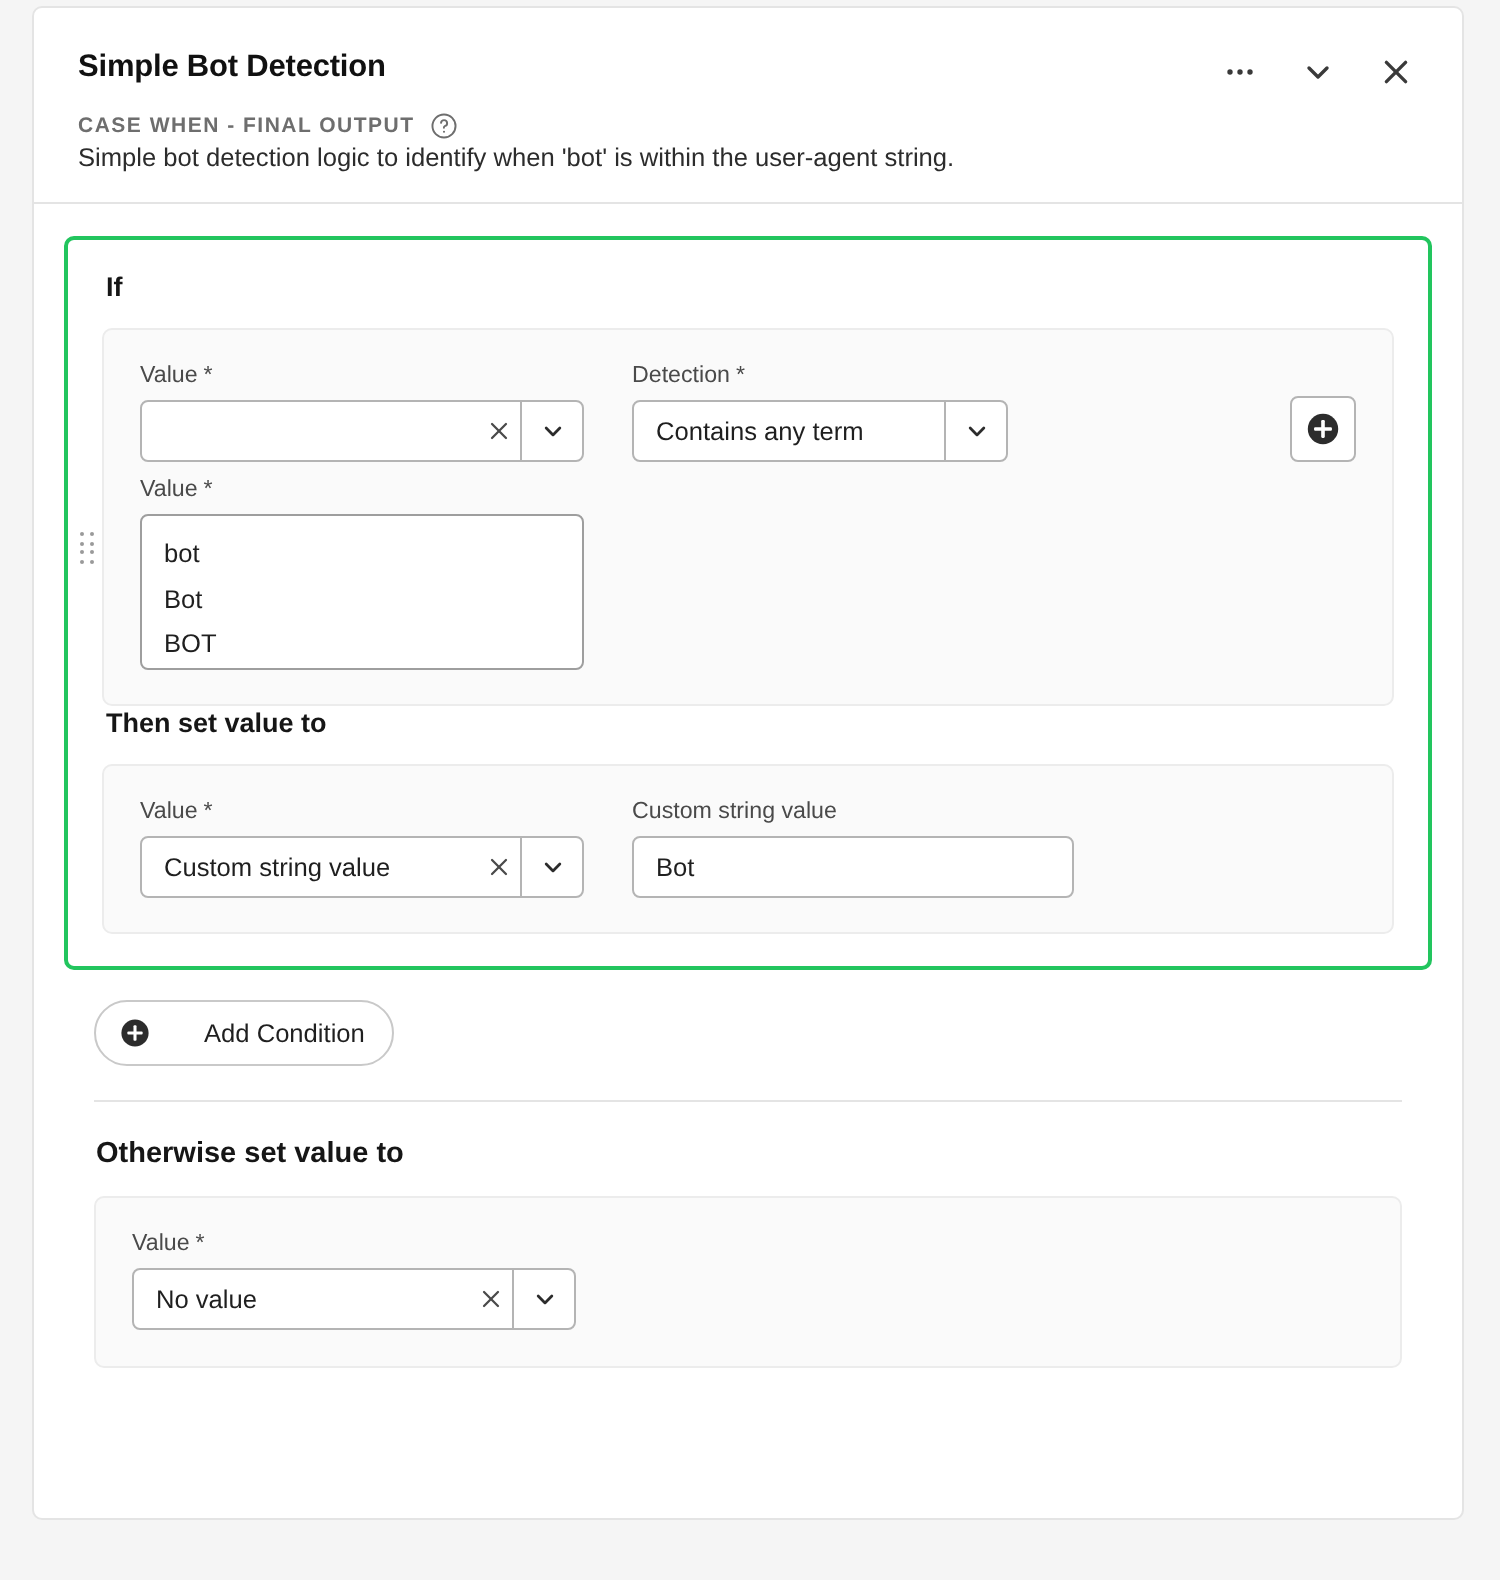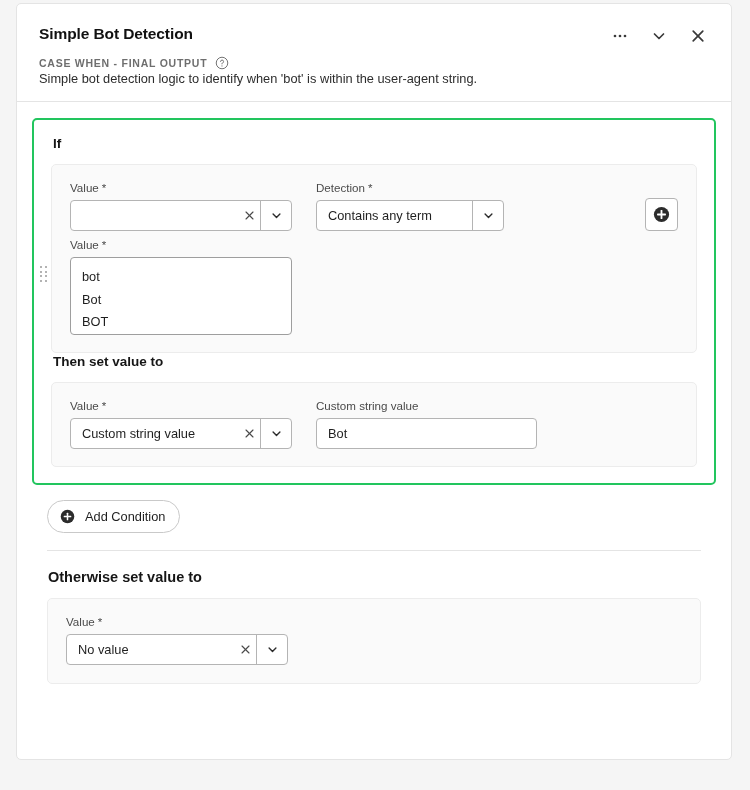--- a/index.html
+++ b/index.html
@@ -239,21 +239,21 @@
     background: #9a9a9a;
     border-radius: 50%;
   }
 
   
   .add-condition {
     margin: 15px 0 0 15px;
     height: 33px;
     display: inline-flex;
     align-items: center;
-    gap: 9px;
+    gap: 26px;
     padding: 0 14px 0 11px;
     border: 1px solid #c9c9c9;
     border-radius: 17px;
     background: #ffffff;
     font-size: 12.8px;
     color: #1f1f1f;
     cursor: pointer;
     box-sizing: border-box;
   }
 

